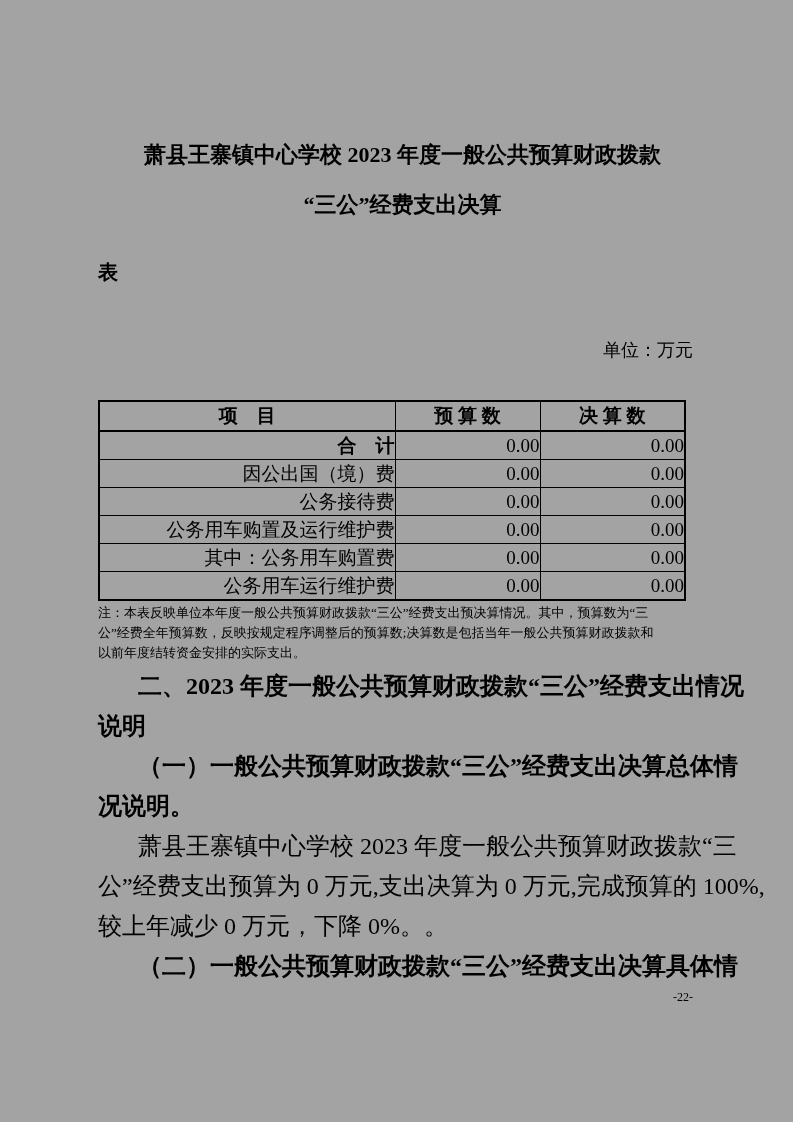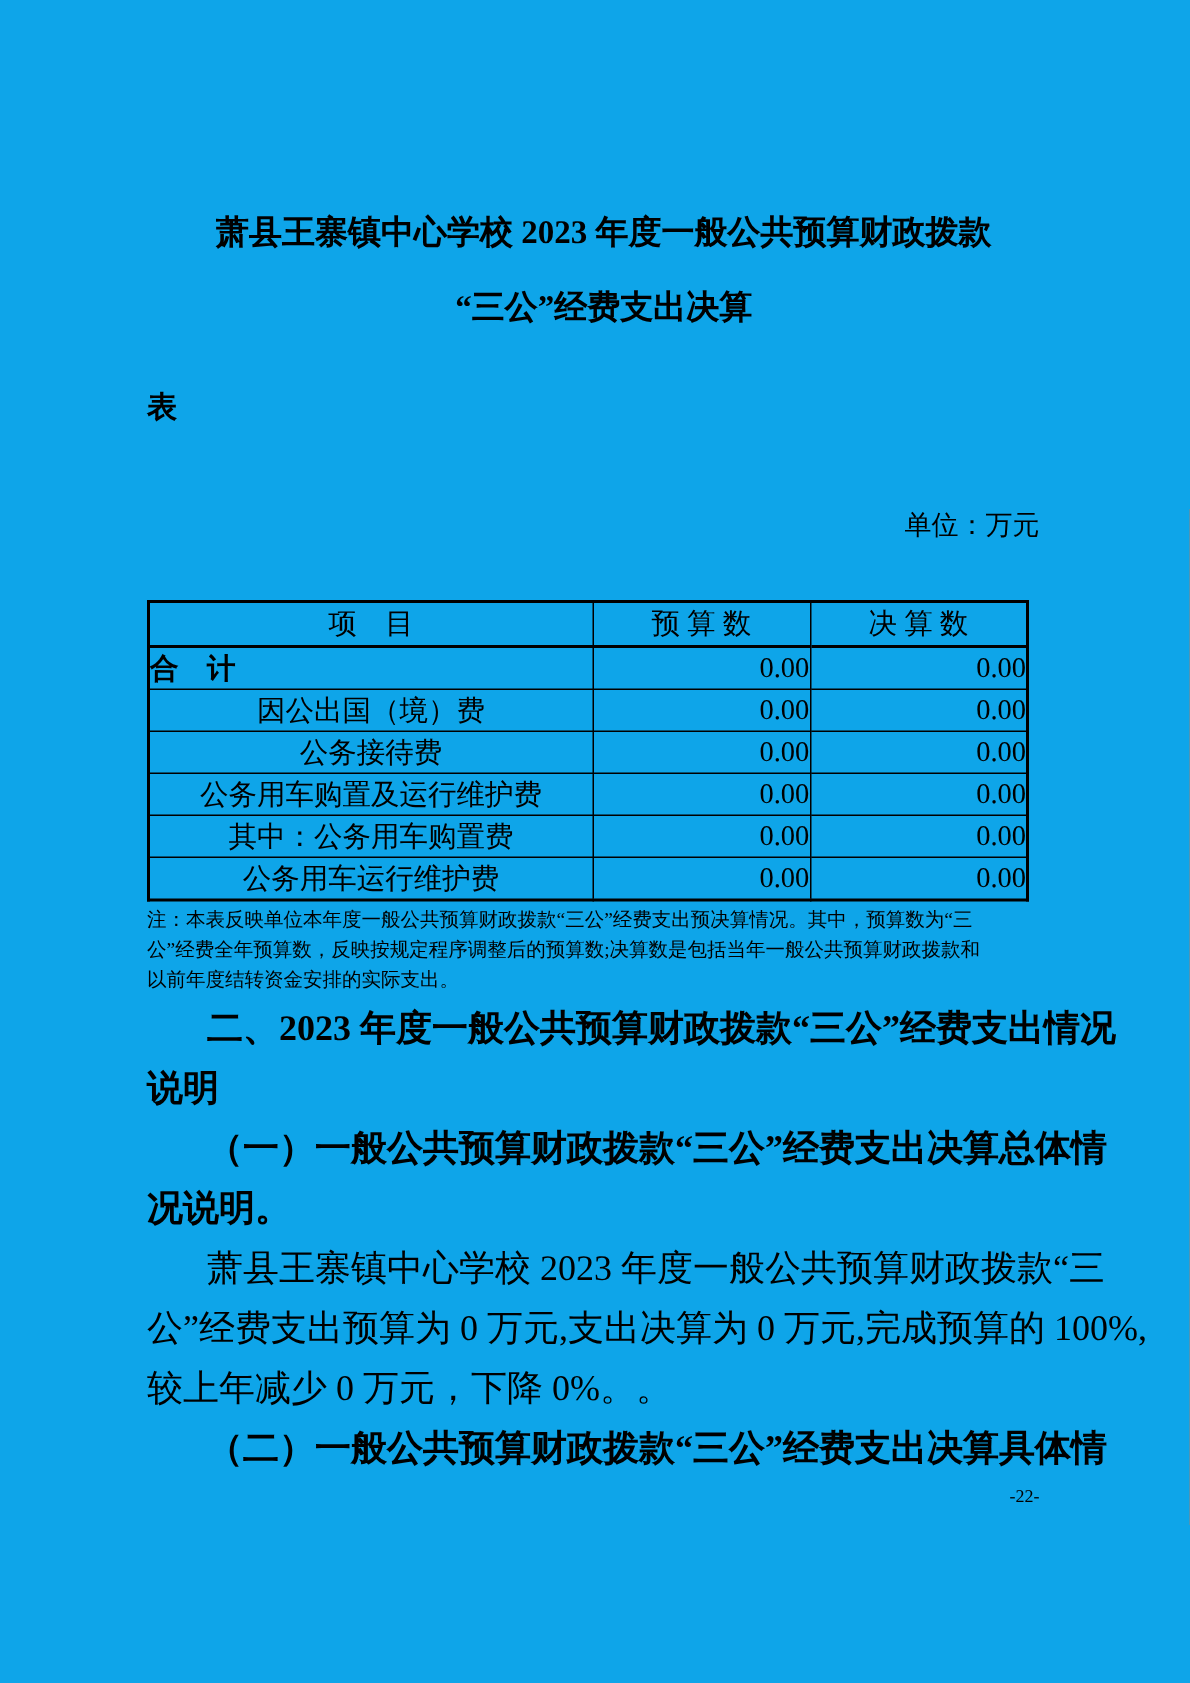--- a/index.html
+++ b/index.html
@@ -1,21 +1,21 @@
 <!DOCTYPE html>
 <html><head>
 <meta charset="utf-8">
 <style>
   html,body { margin:0; padding:0; background:#888; }
   .page {
     position: relative;
     width: 793px;
     height: 1122px;
     margin: 0 auto;
-    background: #0ea5e9;
+    background: #a3a3a3;
     color: #000000;
     font-family: "Liberation Serif", "DejaVu Serif", serif;
     overflow: hidden;
   }
   .abs { position: absolute; left: 98px; width: 609px; }
 
   
   .doc-title { top: 139px; text-align: center; font-size: 22px; font-weight: bold; }
   .doc-title .tline { line-height: 32px; margin-bottom: 18px; }
 
@@ -37,28 +37,28 @@
   table.budget-table col.c-item  { width: 296px; }
   table.budget-table col.c-num   { width: 145px; }
   table.budget-table th, table.budget-table td {
     border: 1px solid #000;
     padding: 0;
     overflow: hidden;
     white-space: nowrap;
   }
   table.budget-table th {
     height: 28px;
-    font-weight: normal;
+    font-weight: bold;
     text-align: center;
     border-bottom: 2px solid #000;
   }
   table.budget-table td { height: 27px; }
-  td.cell-label { text-align: center; padding-left: 6px; }
+  td.cell-label { text-align: right; padding-left: 6px; }
   td.cell-num   { text-align: right; padding-right: 10px; }
-  tr.row-total td.cell-label { text-align: left; font-weight: bold; padding-left: 0; }
+  tr.row-total td.cell-label { text-align: right; font-weight: bold; padding-left: 0; }
   td.ind1 { padding-left: 26px; }
   td.ind2 { padding-left: 90px; }
 
   
   .tbl-note { top: 603px; font-size: 13px; }
   .tbl-note .nline { line-height: 20px; }
 
   
   .lower { top: 666px; font-size: 24px; }
   .lower .pline { line-height: 40px; height: 40px; white-space: nowrap; }

